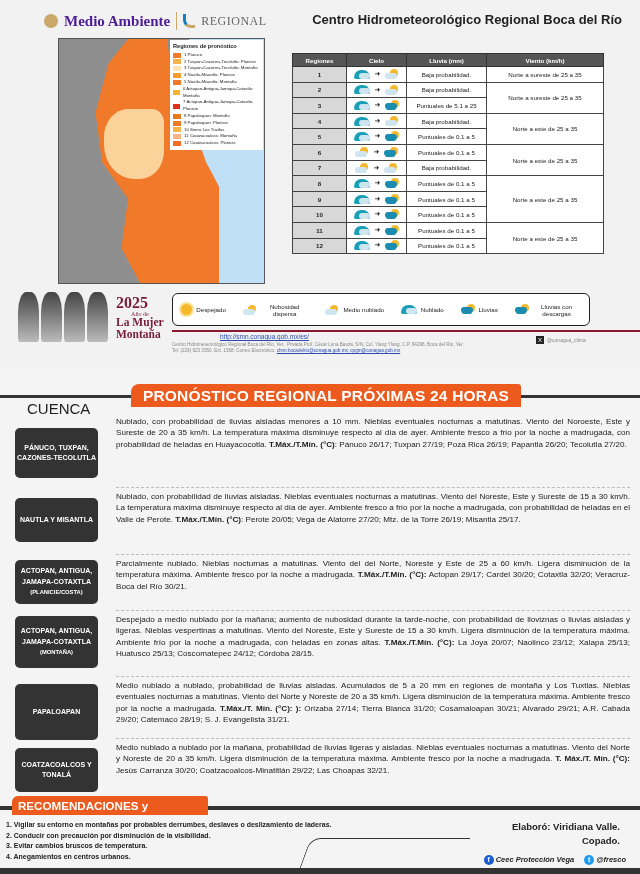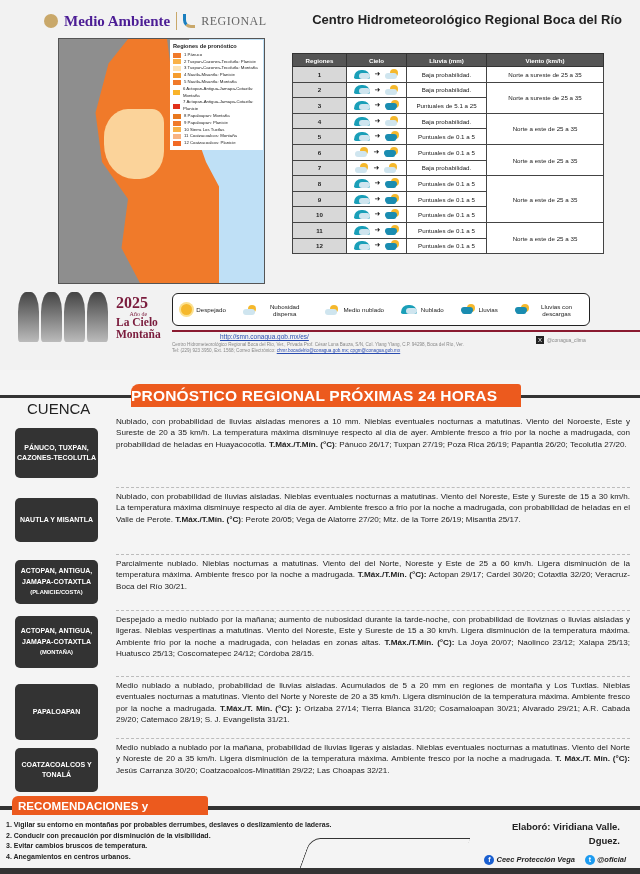--- a/index.html
+++ b/index.html
@@ -46,21 +46,21 @@
 .iconbar{position:absolute;left:172px;top:293px;width:418px;height:33px;border:1.5px solid #222;border-radius:6px;background:#fff;display:flex;align-items:center;justify-content:space-around;font-size:6.2px}
 .iconbar .it{display:flex;align-items:center;gap:4px;text-align:center}
 .sunI{width:11px;height:11px;border-radius:50%;background:#f5b82c;box-shadow:0 0 0 2px #fbe08f}
 .redline{position:absolute;left:172px;top:330px;width:468px;height:2px;background:#8a1a30}
 .smn-url{position:absolute;left:220px;top:333px;font-size:6.5px;color:#2a4cb0;text-decoration:underline}
 .addr{position:absolute;left:172px;top:342px;font-size:4.6px;color:#888;line-height:6px}
 .addr u{color:#2a4cb0}
 .xhandle{position:absolute;left:536px;top:336px;font-size:5px;color:#888;display:flex;align-items:center;gap:3px}
 .xbox{width:8px;height:8px;background:#222;color:#fff;font-size:6px;text-align:center;line-height:8px}
 .divline{position:absolute;left:0;top:395px;width:640px;height:3px;background:#333}
-.banner{position:absolute;left:131px;top:384px;width:390px;height:23px;background:#ec5a1e;color:#fff;font-weight:bold;font-size:15.5px;line-height:23px;border-radius:8px 3px 0 0;letter-spacing:.2px}
+.banner{position:absolute;left:131px;top:384px;width:390px;height:23px;background:#ec5a1e;color:#fff;font-weight:bold;font-size:15.5px;text-align:center;line-height:23px;border-radius:8px 3px 0 0;letter-spacing:.2px}
 .cuenca{position:absolute;left:27px;top:400px;font-weight:normal;font-size:15px}
 .basin{position:absolute;left:3px;width:83px;background:#333;color:#fff;border-radius:5px;font-weight:bold;font-size:7px;text-align:center;line-height:10.5px;display:flex;flex-direction:column;justify-content:center}
 .basin small{font-size:5.8px}
 .txt{position:absolute;left:104px;width:514px;font-size:8.1px;line-height:11.3px;text-align:justify;color:#222}
 .txt b{font-weight:bold}
 .dash{position:absolute;left:104px;width:514px;border-top:1px dashed #bbb}
 .rec-line{position:absolute;left:0;top:806px;width:640px;height:4px;background:#333}
 .rec-banner{position:absolute;left:12px;top:796px;width:196px;height:19px;background:#ec5a1e;color:#fff;font-weight:bold;font-size:11.6px;line-height:19px;padding-left:6px;border-radius:6px 3px 0 0}
 .rec-list{position:absolute;left:6px;top:820px;font-size:7px;font-weight:bold;line-height:10.5px;color:#222}
 .rec-list li{list-style:none}
@@ -227,21 +227,21 @@
 
   <div class="women">
       <span></span>
       <span></span>
       <span></span>
       <span></span>
     </div>
   <div class="y25">
     <div class="yr">2025</div>
     <div class="ad">Año de</div>
-    <div class="lm">La Cielo</div>
+    <div class="lm">La Mujer</div>
     <div class="lm">Montaña</div>
   </div>
 
   <div class="iconbar" id="iconbar">
       <div class="it">
         <span class="ico sunI"></span>
         <span style="max-width:48px">Despejado</span>
       </div>
       <div class="it">
         <span class="ico sunc"></span>
@@ -318,20 +318,20 @@
 <div class="rec-line"></div>
 <div class="rec-banner">RECOMENDACIONES y PRECAUCIONES</div>
 <ul class="rec-list">
   <li>1.  Vigilar su entorno en montañas por probables derrumbes, deslaves o deslizamiento de laderas.</li>
   <li>2.  Conducir con precaución por disminución de la visibilidad.</li>
   <li>3.  Evitar cambios bruscos de temperatura.</li>
   <li>4.  Anegamientos en centros urbanos.</li>
 </ul>
 <div class="elab">
   <div>Elaboró: Viridiana Valle.</div>
-  <div>Dguez.</div>
+  <div>Copado.</div>
 </div>
 <div class="slash"></div>
 <div class="social">
   <span><span class="fb">f</span><span>Ceec Protección Vega</span></span>
-  <span><span class="tw">t</span><span>@oficial</span></span>
+  <span><span class="tw">t</span><span>@fresco</span></span>
 </div>
 <div class="bottom-bar"></div>
 
 </body></html>

